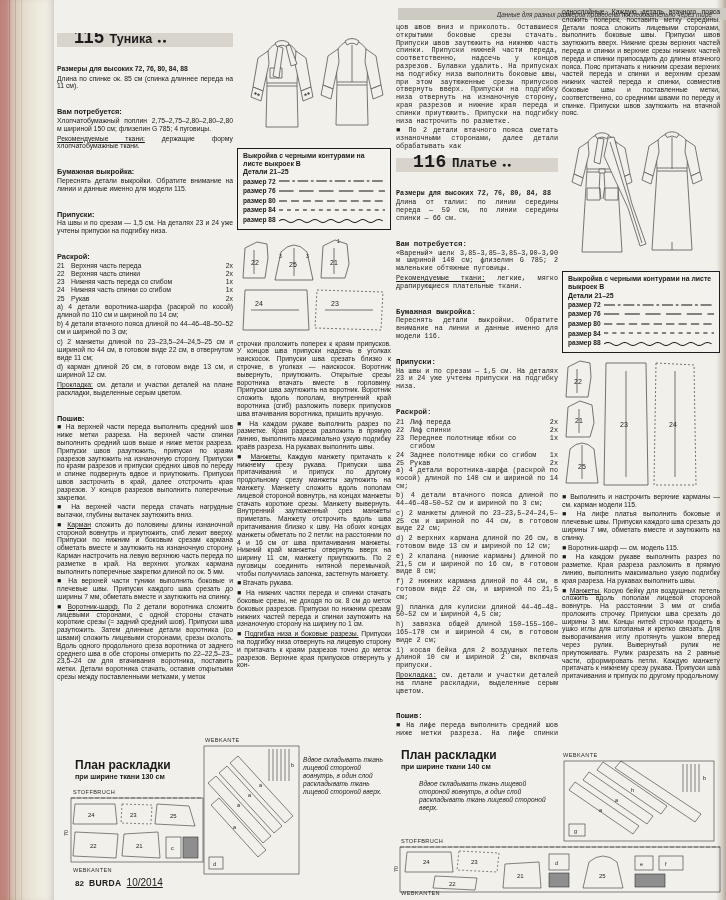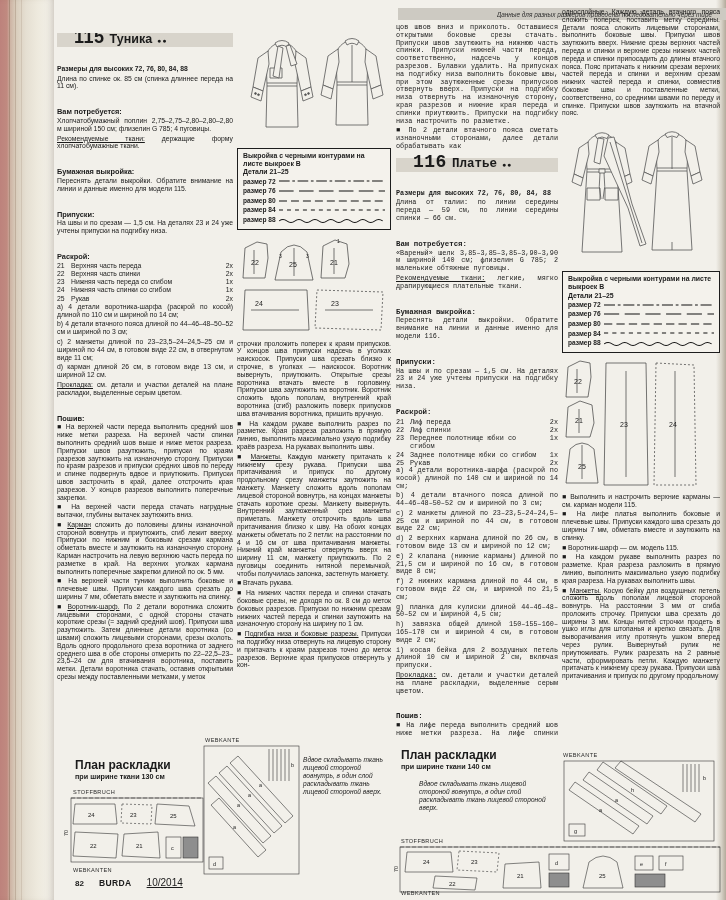--- a/index.html
+++ b/index.html
@@ -34,21 +34,21 @@
   .pb-title{font-weight:bold;font-size:6.9px;line-height:8.2px;text-align:left;}
   .size-row{display:flex;align-items:center;gap:3px;font-weight:bold;font-size:6.6px;line-height:9.6px;text-align:left;}
   .size-line{flex:1;height:6px;}
 
   .plan{position:absolute;}
   .plan-title1{font-weight:bold;font-size:12px;line-height:11px;text-align:right;}
   .plan-title2{font-weight:bold;font-size:7.2px;line-height:9px;text-align:right;}
   .plan-note{font-style:italic;font-size:6.6px;line-height:8px;text-align:left;}
   .tech-label{font-size:5.6px;letter-spacing:.4px;color:#2a2a2a;text-align:left;}
   .wmark{position:absolute;font-size:5.6px;transform:rotate(-90deg);transform-origin:left top;color:#2a2a2a;}
-  .footer{position:absolute;left:75px;top:877px;display:flex;gap:15px;align-items:flex-end;}
+  .footer{position:absolute;left:75px;top:877px;display:flex;gap:5px;align-items:flex-end;}
   .f-num{font-size:8px;font-weight:bold;}
   .f-brand{font-size:8.5px;font-weight:bold;letter-spacing:.4px;}
   .f-issue{font-size:10px;text-decoration:underline;}
   svg{display:block;}
   svg text{font-family:"Liberation Sans",sans-serif;fill:#222;}
 </style>
 </head>
 <body>
 
 <div class="page">

